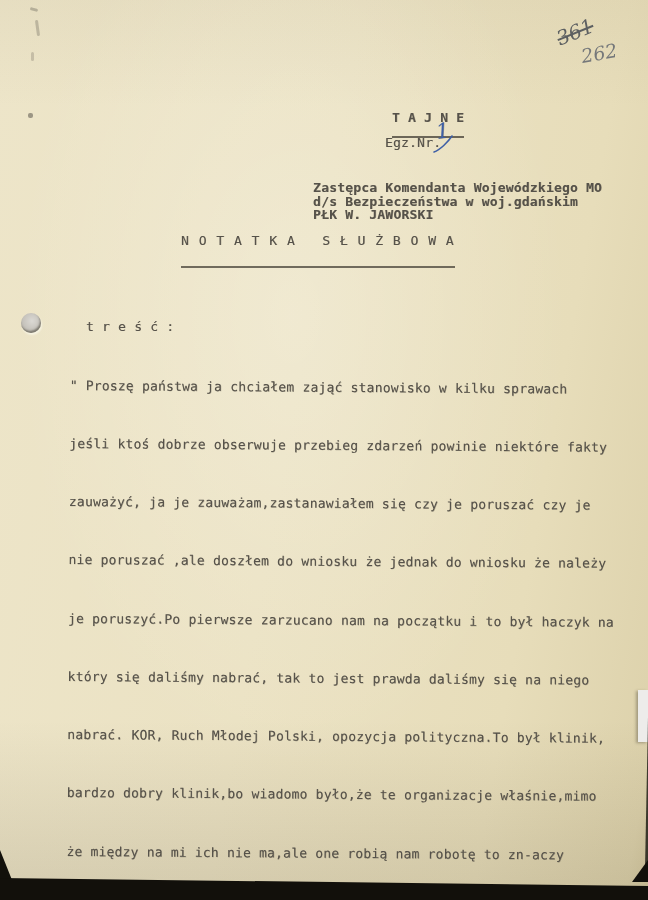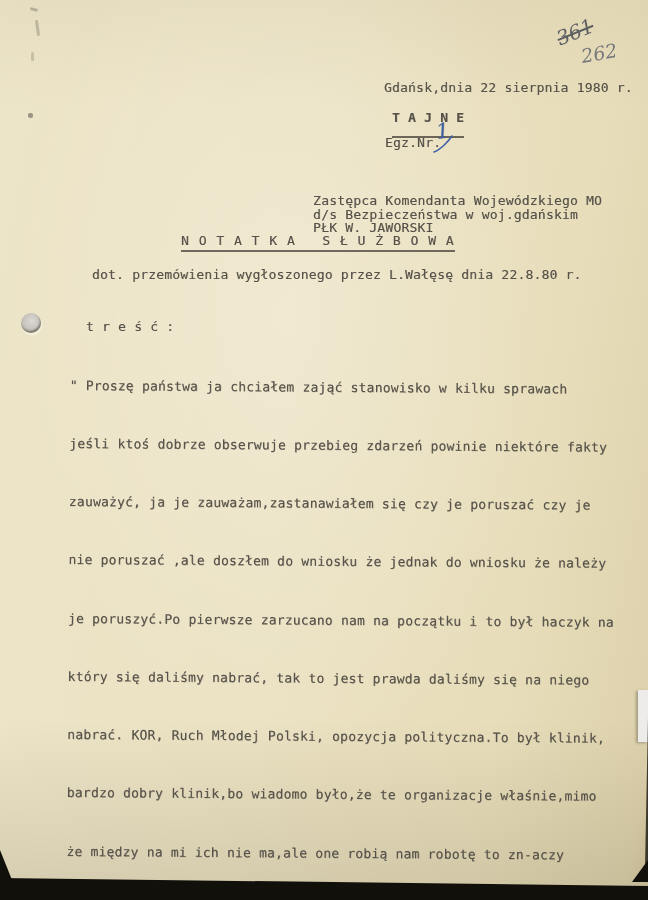--- a/index.html
+++ b/index.html
@@ -15,23 +15,23 @@
       color:#56524a;letter-spacing:.2px;
       text-shadow:.4px .4px .6px rgba(86,80,68,.45);}
   .sender{left:80px;top:76px;line-height:13.5px;}
   .sender .gap{display:block;height:9px;}
   .dateline{left:384px;top:78px;}
   .classif{left:392px;top:108px;border-bottom:2px solid rgba(86,80,68,.85);
            padding-bottom:9px;font-weight:bold;}
   .copyline{left:385px;top:133px;text-align:center;}
   .copy-num{position:absolute;left:436px;top:122px;color:#3e5fa6;
             transform:rotate(-8deg);}
-  .addressee{left:281px;top:180px;line-height:13.8px;}
+  .addressee{left:281px;top:167px;line-height:13.8px;font-weight:bold;}
   .doc-title{left:181px;top:231px;letter-spacing:1px;
-             border-bottom:2.5px solid rgba(80,75,64,.8);padding-bottom:0;}
+             border-bottom:2.5px solid rgba(80,75,64,.8);padding-bottom:16px;}
   .subj1{left:92px;top:265px;}
   .subj2{left:120px;top:288px;}
   .tresc{left:86px;top:317px;}
   .body-block{position:absolute;left:70px;top:341px;width:578px;
               transform:rotate(.4deg);transform-origin:top right;}
   .body-block .tline{position:static;display:block;}
   .tline{white-space:pre;}
   
   .hw{position:absolute;font-family:"DejaVu Serif","Liberation Serif",serif;
       font-style:italic;}
@@ -72,39 +72,37 @@
   <div class="smudge s2"></div>
   <div class="smudge s3"></div>
   <div class="smudge s4"></div>
   <div class="hole"></div>
   <div class="white-patch"></div>
 
   <div class="hw hw-crossed">361</div>
   <div class="hw hw-pagenum">262</div>
 
 
-  <div class="tw dateline">Gdańsk,dnia 22 sierpnia 1980 r.</div>
 
   <div class="tw classif">T A J N E</div>
 
   <div class="tw copyline">Egz.Nr.</div>
   <div class="tw copy-num hw" style="font-size:21px;">1</div>
   <svg class="flourish" width="30" height="30">
     <path d="M2 24 C8 22 16 14 20 8" stroke="#3e5fa6" stroke-width="1.6" fill="none" stroke-linecap="round"></path>
   </svg>
 
   <div class="tw addressee">
     <span class="tline">Zastępca Komendanta Wojewódzkiego MO</span>
     <span class="tline">d/s Bezpieczeństwa w woj.gdańskim</span>
     <span class="tline">PŁK W. JAWORSKI</span>
   </div>
 
   <div class="tw doc-title">N O T A T K A   S Ł U Ż B O W A</div>
 
-  <div class="tw subj1">dot. przemówienia wygłoszonego przez L.Wałęsę dnia 22.8.80 r.</div>
 
   <div class="tw tresc">t r e ś ć :</div>
 
   <div class="tw body-block">
     <span class="tline">" Proszę państwa ja chciałem zająć stanowisko w kilku sprawach</span>
     <span class="tline">jeśli ktoś dobrze obserwuje przebieg zdarzeń powinie niektóre fakty</span>
     <span class="tline">zauważyć, ja je zauważam,zastanawiałem się czy je poruszać czy je</span>
     <span class="tline">nie poruszać ,ale doszłem do wniosku że jednak do wniosku że należy</span>
     <span class="tline">je poruszyć.Po pierwsze zarzucano nam na początku i to był haczyk na</span>
     <span class="tline">który się daliśmy nabrać, tak to jest prawda daliśmy się na niego</span>

